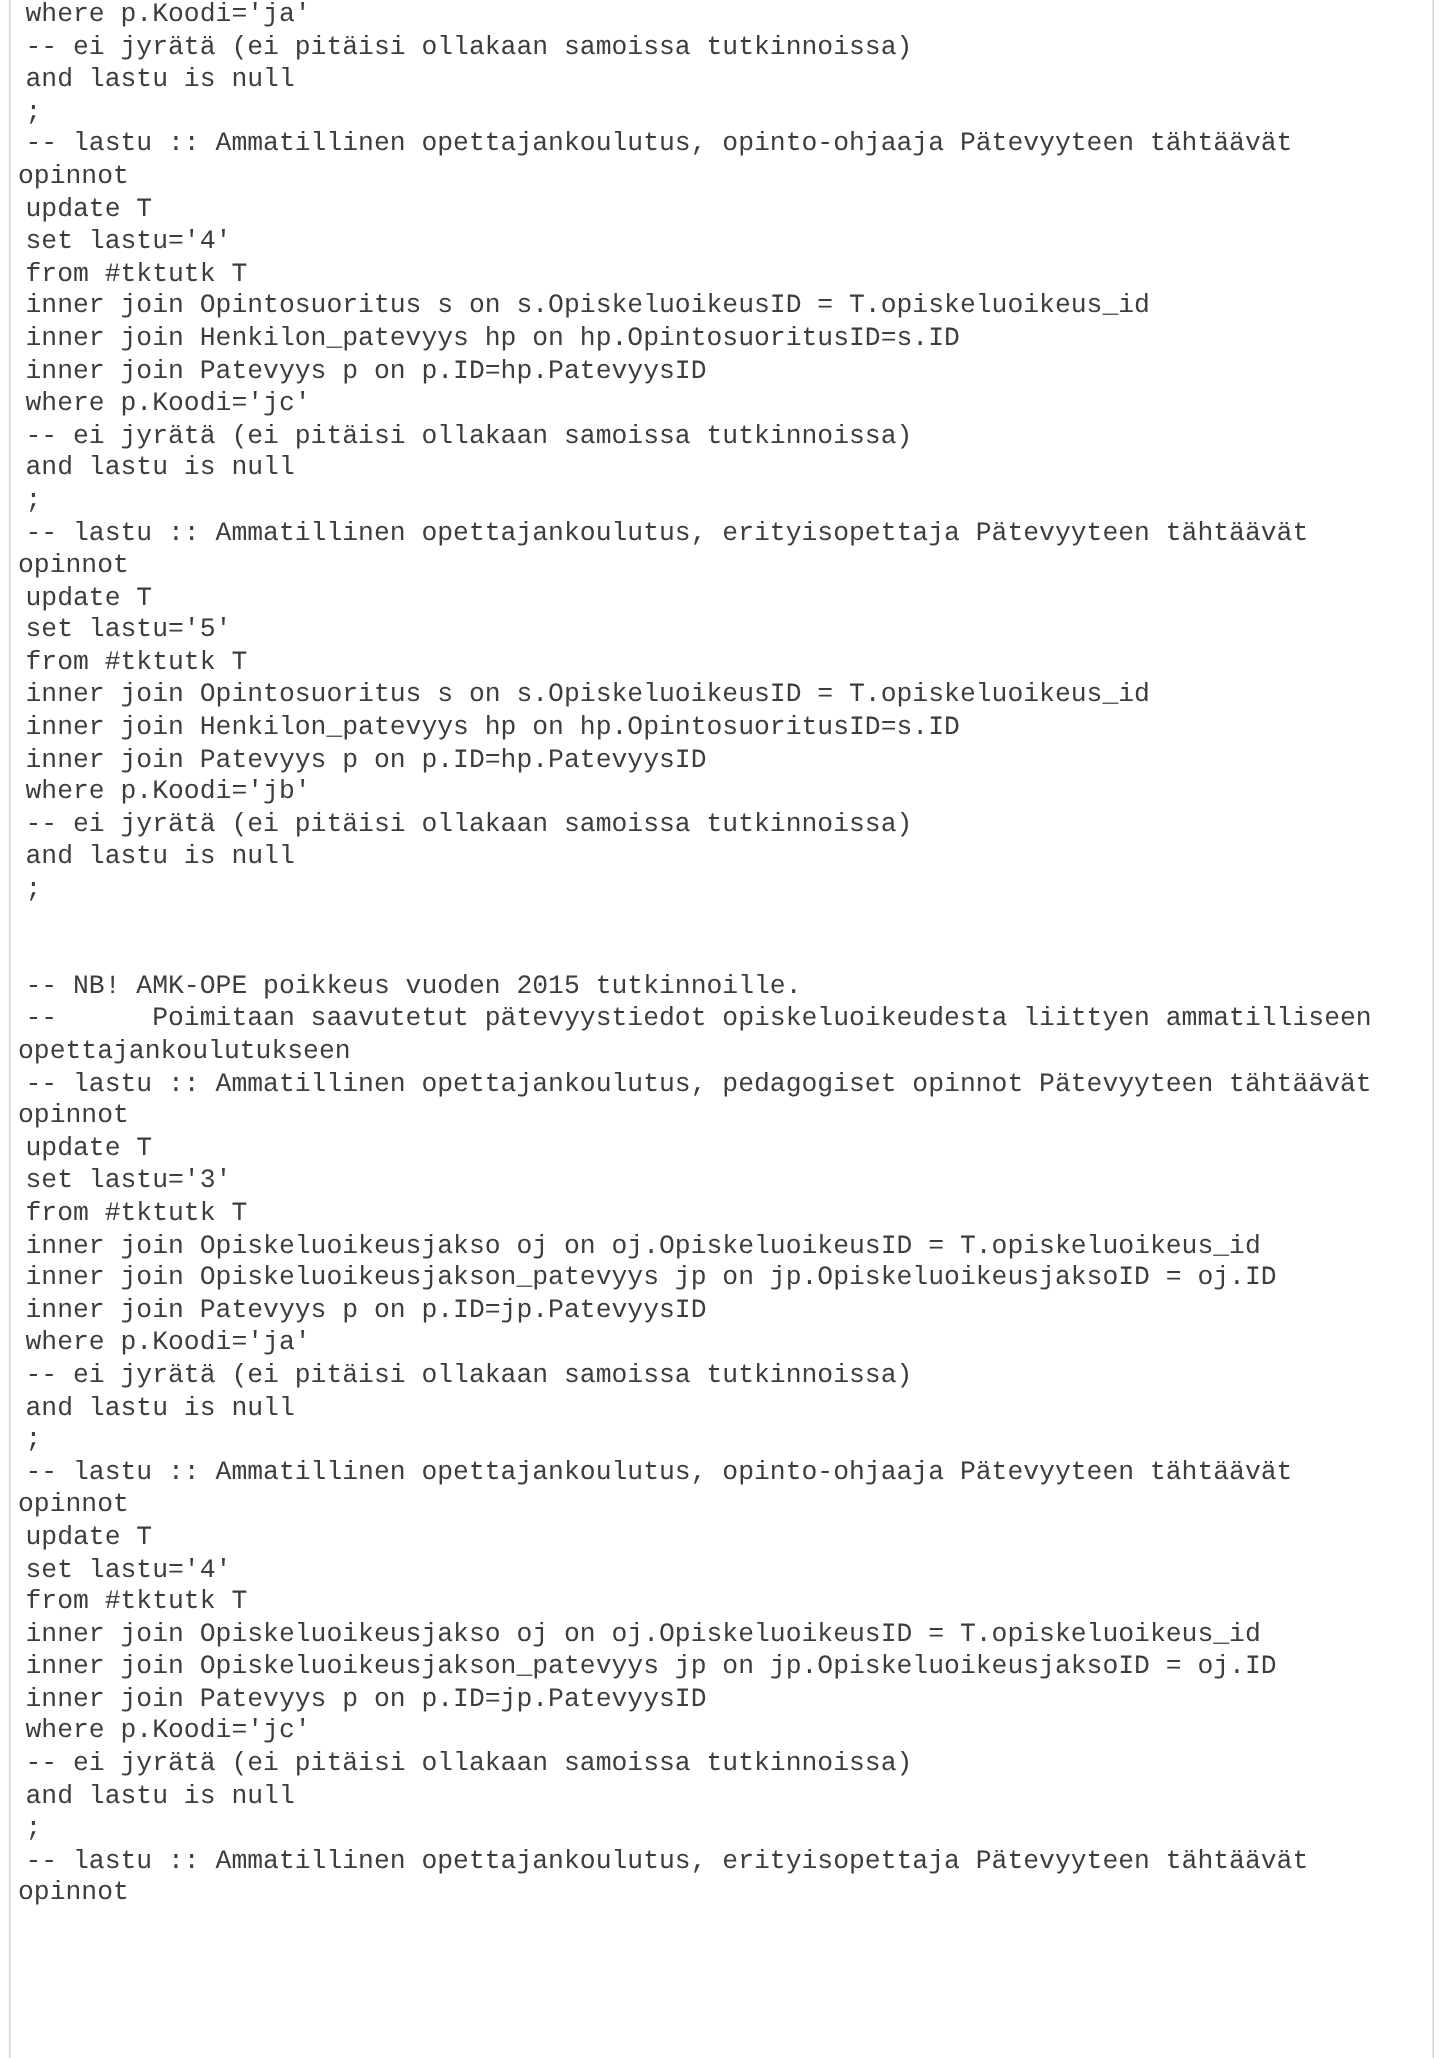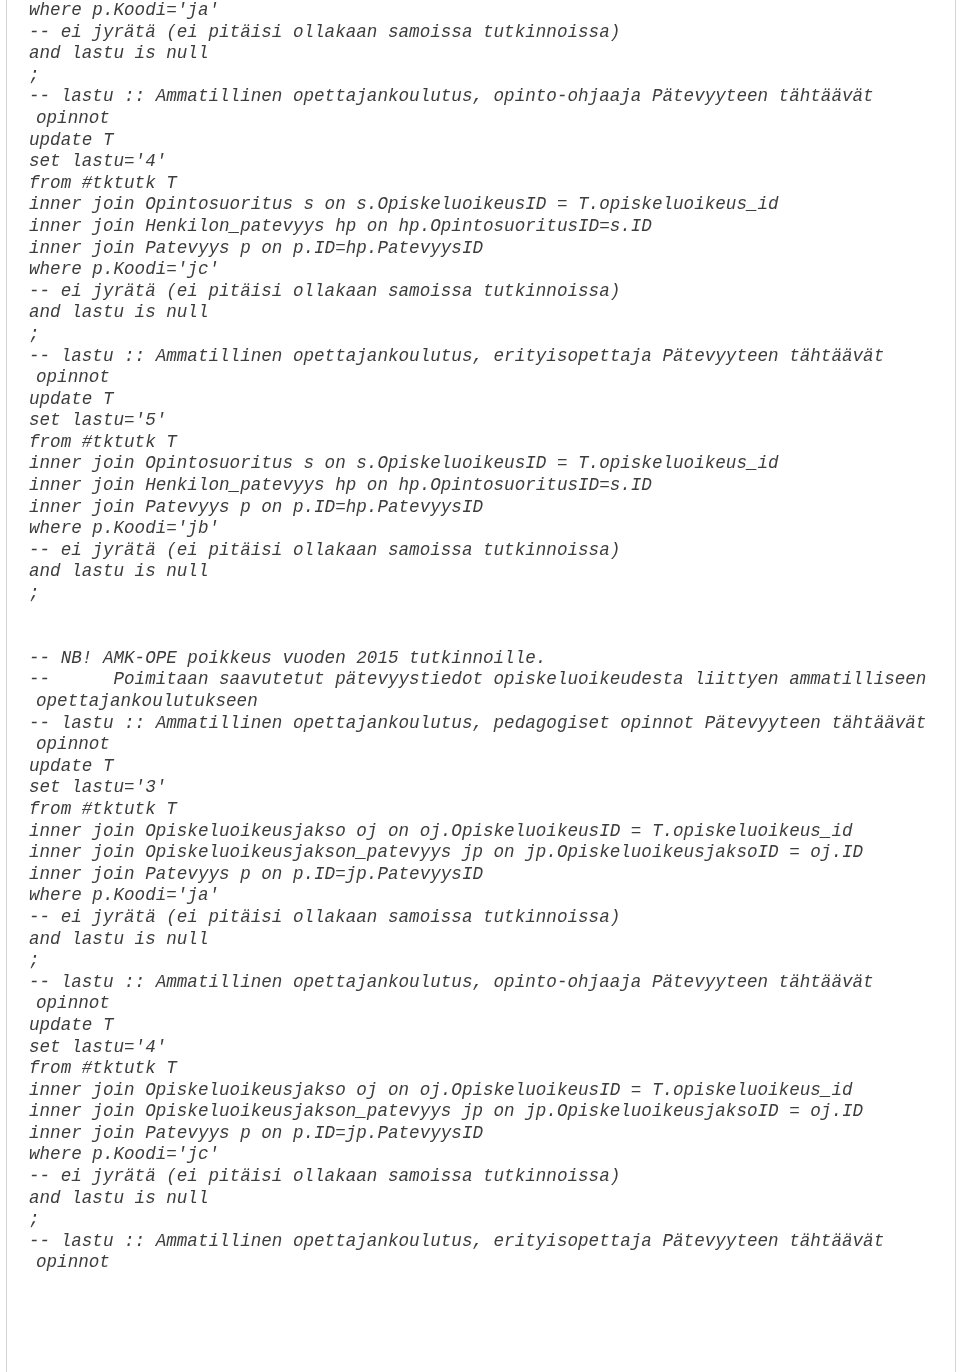--- a/index.html
+++ b/index.html
@@ -37,43 +37,42 @@
     top: 0;
     left: 955px;
     width: 1px;
     height: 1372px;
     background: #d2d4d6;
   }
 
   #code-block {
     position: absolute;
     top: 0;
-    left: 12px;
+    left: 0;
     width: 884px;
     padding: 0;
     margin: 0;
-    font-style: italic;
   }
 
   .code-line {
     display: block;
     height: 21.6px;
     line-height: 21.6px;
     font-family: "Liberation Mono", "DejaVu Sans Mono", monospace;
     font-size: 17.6px;
     color: #3d3d3d;
     white-space: pre;
     letter-spacing: 0px;
     padding-left: 17px;
     margin: 0;
   }
 
   
   .code-line.wrap {
-    padding-left: 24px;
+    padding-left: 12px;
   }
 
   .code-line.blank {
     color: transparent;
   }
 </style>
 </head>
 <body>
 
 <div id="page" style="background: rgb(255, 255, 255);">

